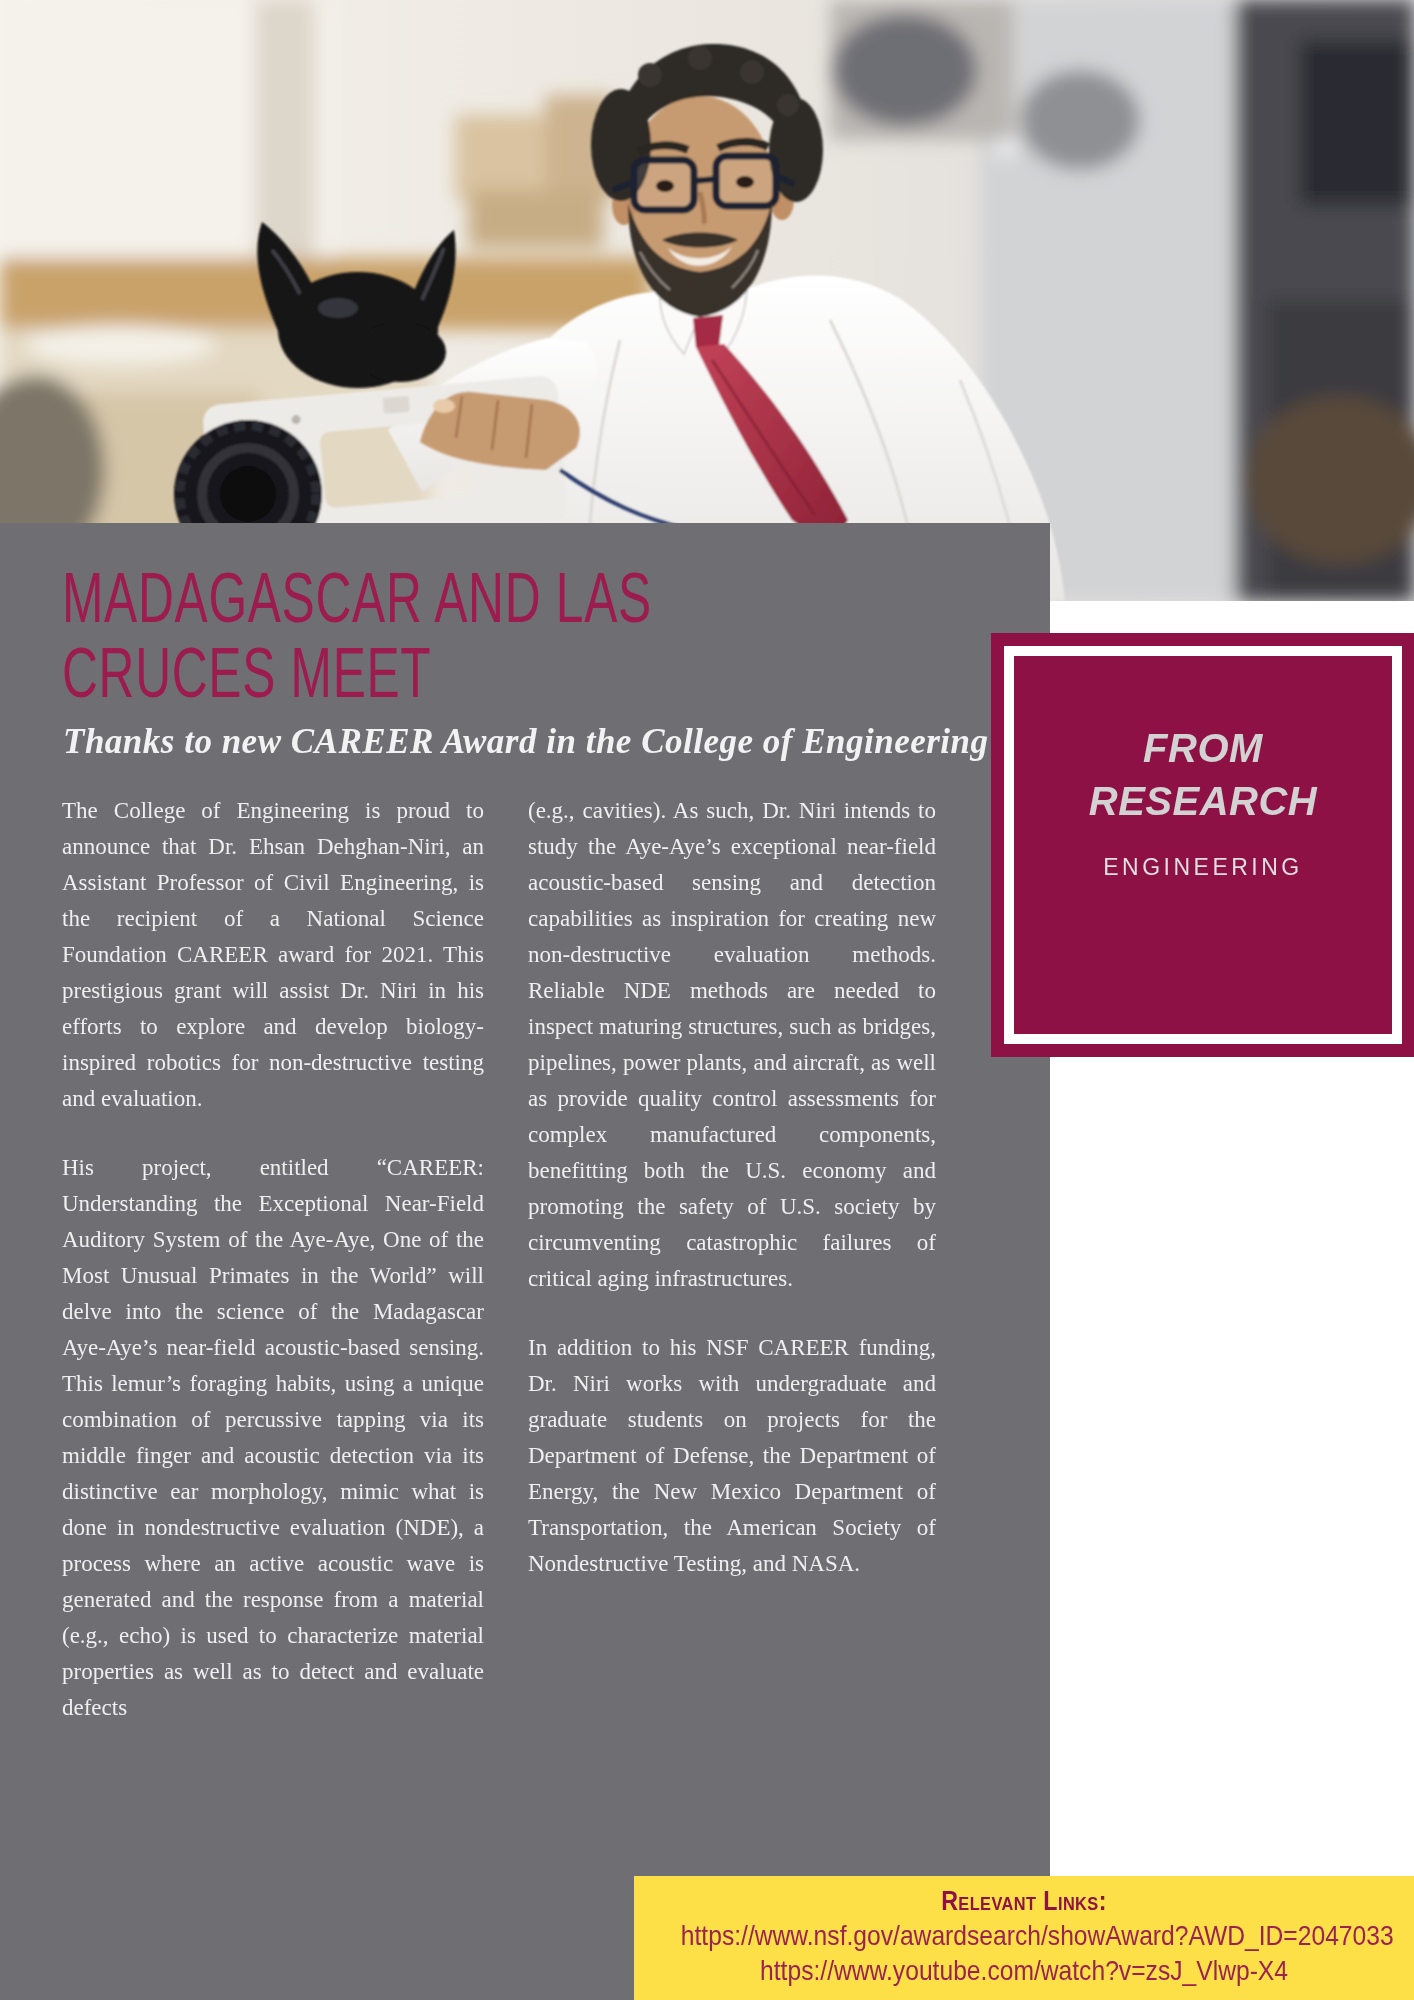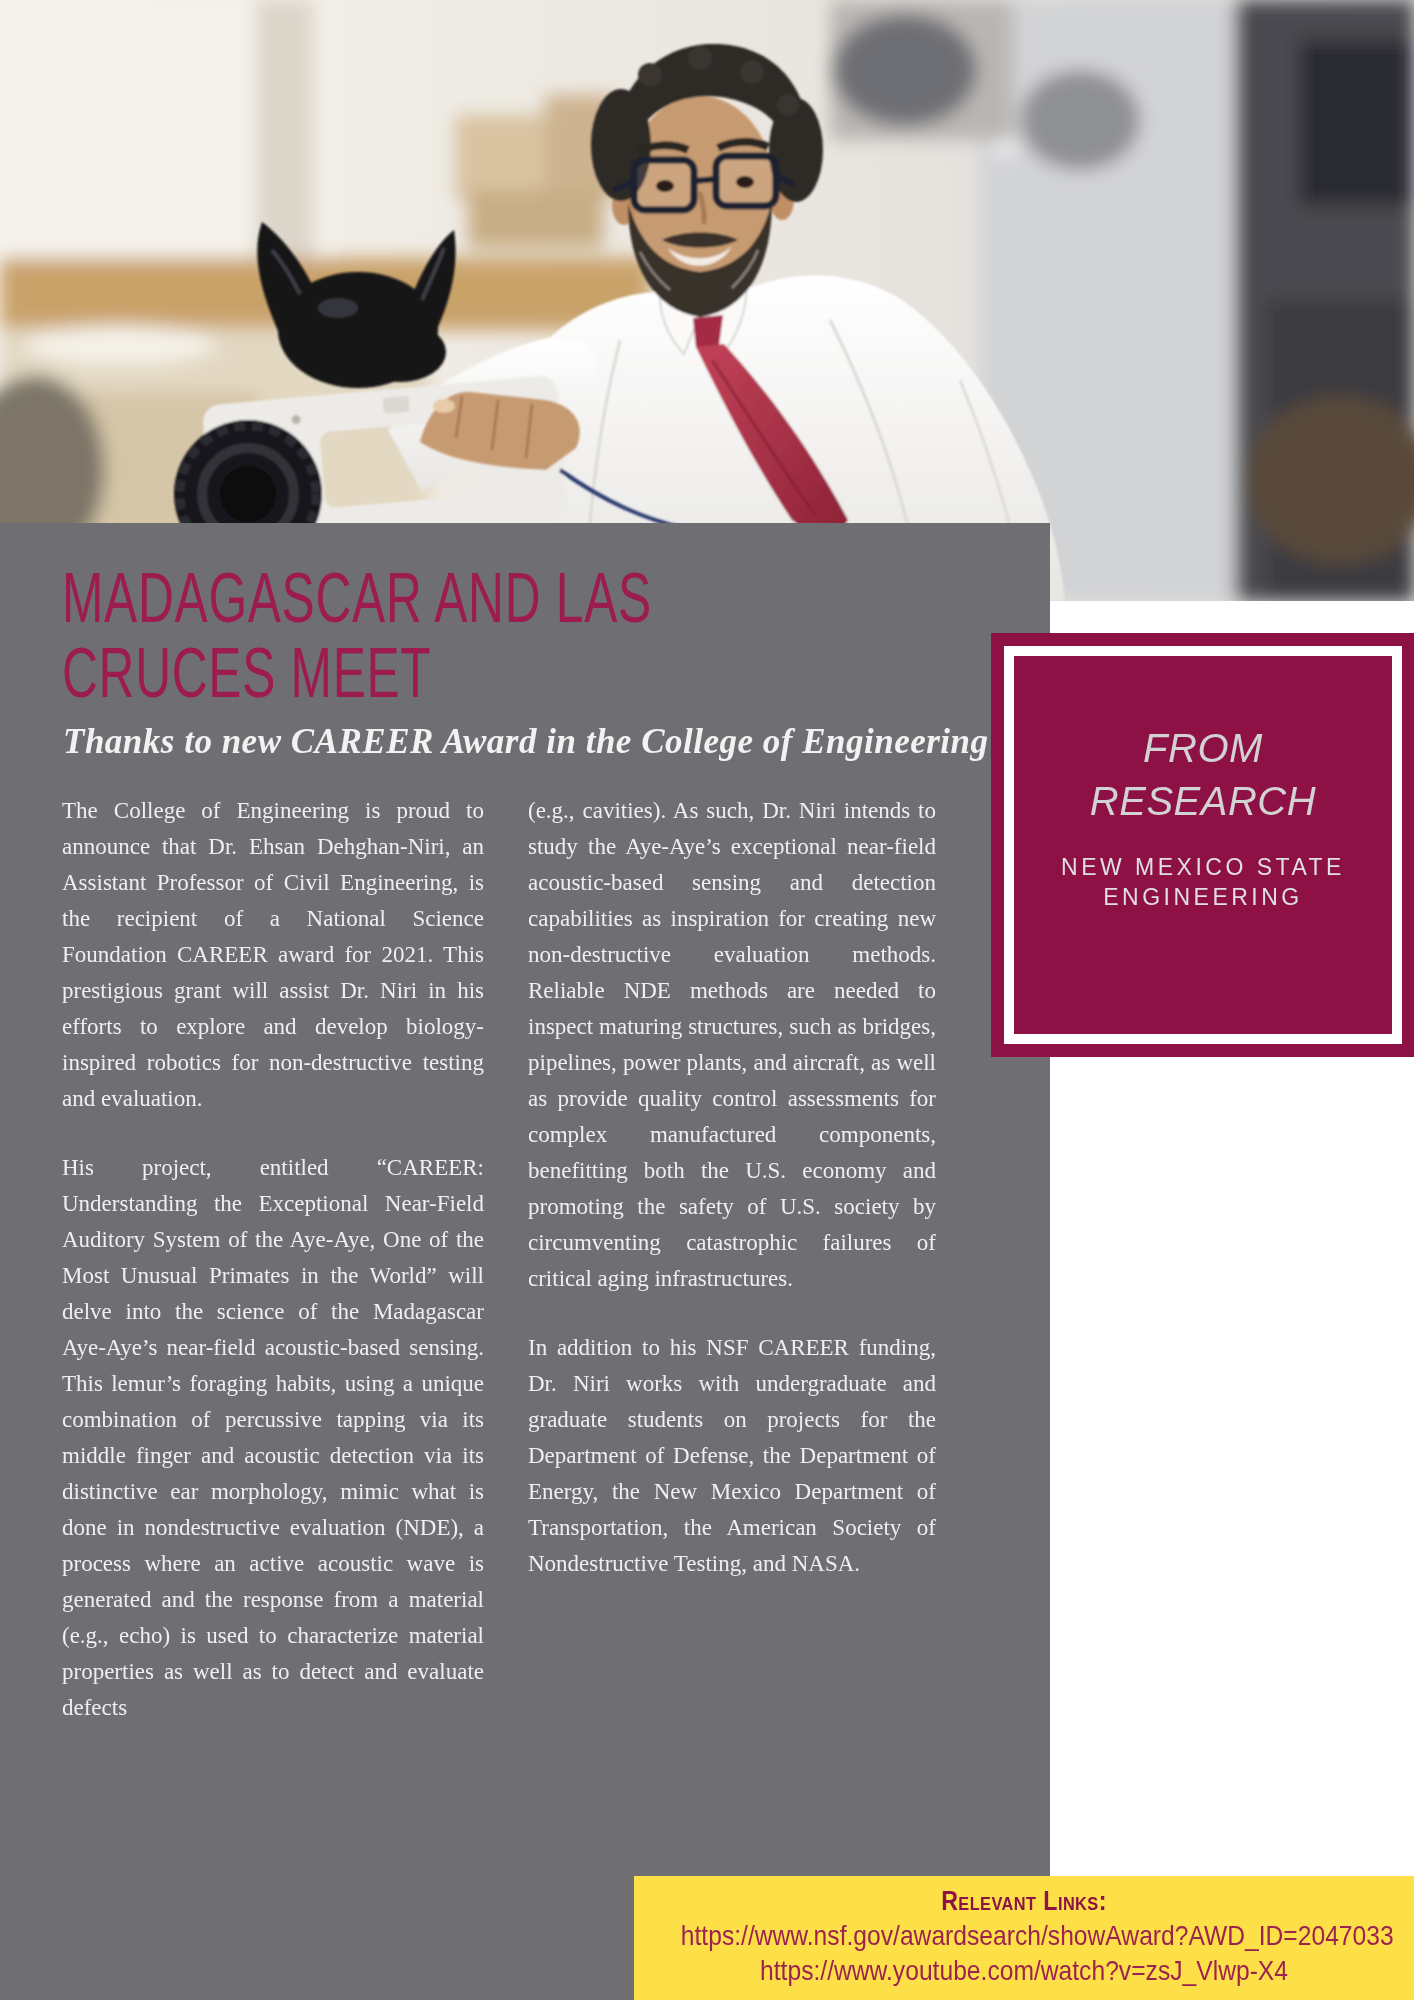--- a/index.html
+++ b/index.html
@@ -27,21 +27,21 @@
   .col p{margin:0 0 33px 0;}
   .col1{left:62px;width:422px;}
   .col2{left:528px;width:408px;}
 
   
   .side-box{position:absolute;left:991px;top:633px;width:424px;height:424px;
             background:#8e1146;padding:13px;box-sizing:border-box;}
   .side-box-white{background:#ffffff;width:100%;height:100%;padding:10px;box-sizing:border-box;}
   .side-box-inner{background:#8e1146;width:100%;height:100%;box-sizing:border-box;
                   text-align:center;padding-top:66px;}
-  .side-heading{color:#d2d2d2;font-weight:400;font-style:italic;
+  .side-heading{color:#d2d2d2;font-weight:700;font-style:italic;
                 font-size:40px;line-height:53px;letter-spacing:0.5px;}
   .side-org{margin-top:24px;color:#e0dfe1;font-size:23px;line-height:30px;letter-spacing:3.5px;}
 
   
   .footer{position:absolute;left:634px;top:1876px;width:780px;height:124px;
           background:#fde047;text-align:center;box-sizing:border-box;padding-top:8px;}
   .footer-heading{color:#8e1245;font-weight:700;font-variant:small-caps;
                   font-size:27px;line-height:34px;letter-spacing:0.5px;
                   transform:scaleX(0.86);transform-origin:center top;}
   .footer-link{display:block;color:#9c2351;text-decoration:none;font-size:28px;line-height:35px;
@@ -192,21 +192,20 @@
   </div>
 
   <div class="side-box">
     <div class="side-box-white">
       <div class="side-box-inner">
         <div class="side-heading">
           <div>FROM</div>
           <div>RESEARCH</div>
         </div>
         <div class="side-org">
-          <div>NEW MEXICO STATE</div>
           <div>ENGINEERING</div>
         </div>
       </div>
     </div>
   </div>
 
   <div class="footer">
     <div class="footer-heading">Relevant Links:</div>
     <a href="#" class="footer-link">https://www.nsf.gov/awardsearch/showAward?AWD_ID=2047033</a>
     <a href="#" class="footer-link">https://www.youtube.com/watch?v=zsJ_Vlwp-X4</a>

